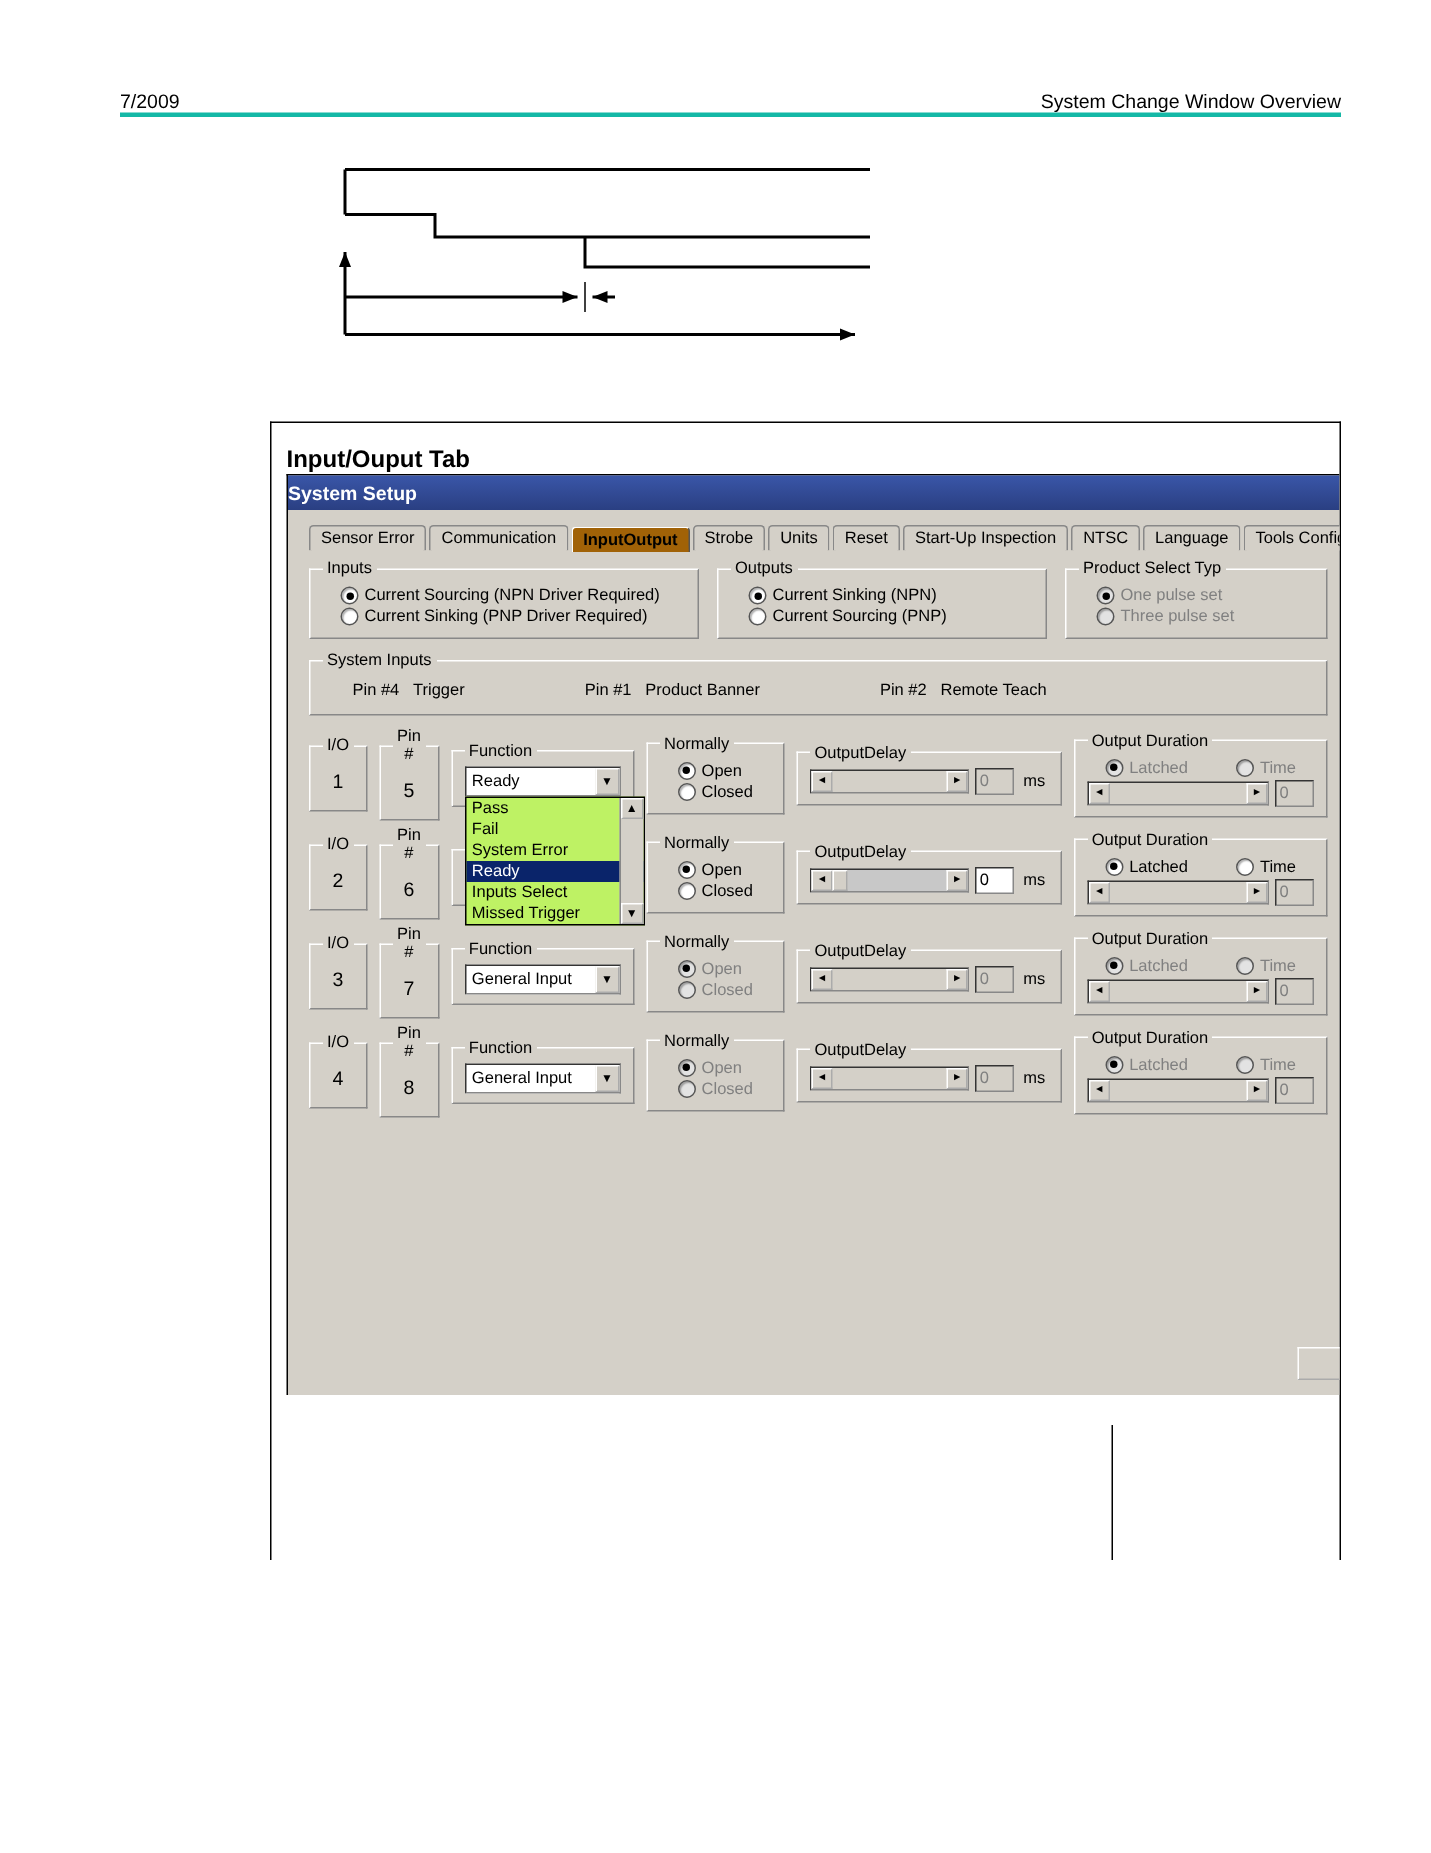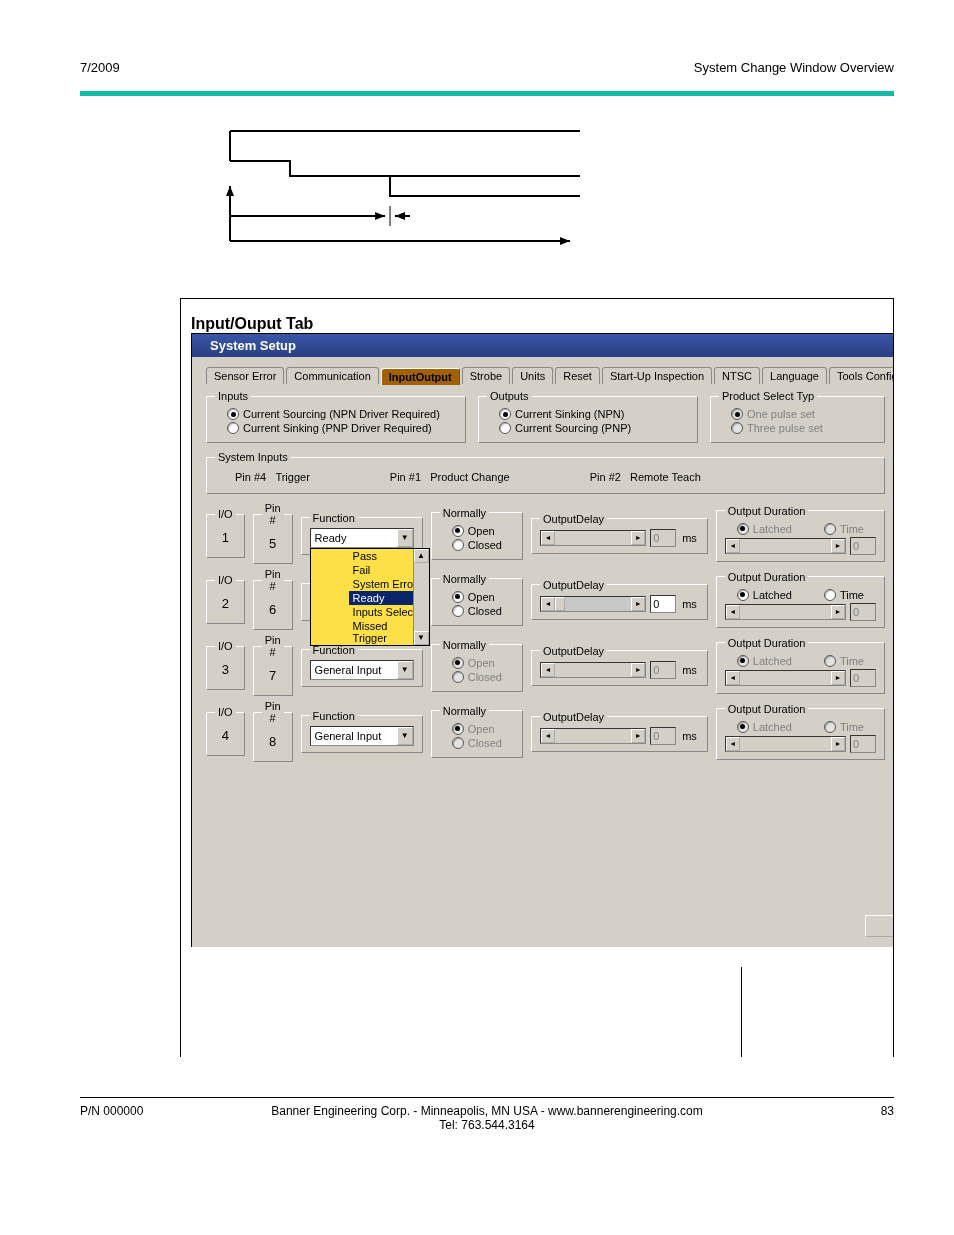--- a/index.html
+++ b/index.html
@@ -11,22 +11,22 @@
     color: #000;
     background: #fff;
     width: 954px;
   }
   .page {
     padding: 60px 60px 20px 80px;
   }
   .header-row {
     display: flex;
     justify-content: space-between;
-    border-bottom: 5px solid #14b8a6;
-    padding-bottom: 16px;
+    border-bottom: 3px solid #14b8a6;
+    padding-bottom: 0;
     margin-bottom: 30px;
     font-size: 13px;
   }
   .timing-diagram {
     margin-left: 130px;
     margin-bottom: 40px;
   }
   .content-frame {
     border: 1px solid #000;
     border-bottom: none;
@@ -39,21 +39,21 @@
   .win-outer {
     margin-left: 10px;
     border: 1px solid #000;
     border-right: none;
     border-bottom: none;
   }
   .titlebar {
     background: linear-gradient(#3a56a8,#2a3f82);
     color: #fff;
     font-weight: bold;
-    padding: 4px 18px;
+    padding: 4px 0;
     font-size: 13px;
   }
   .win-body {
     background: #d4d0c8;
     padding: 10px 8px 8px 14px;
     position: relative;
     height: 590px;
   }
   .tabs {
     display: flex;
@@ -114,22 +114,22 @@
   .dropdown {
     display:flex; align-items:center; background:#fff; border:1px inset #888; height:20px;
     font-size: 11px;
   }
   .dropdown .txt { flex:1; padding: 0 4px; }
   .dd-btn {
     width:16px;height:18px;background:#d4d0c8;border:1px outset #fff;
     display:flex;align-items:center;justify-content:center;font-size:8px;
   }
   .listbox {
-    position:absolute; background:#fde047; border:1px solid #000; font-size:11px;
-    width: 120px; z-index:5;padding-left:38px;
+    position:absolute; background:#bef264; border:1px solid #000; font-size:11px;
+    width: 120px; z-index:5;
   }
   .listbox .item { padding:1px 4px; }
   .listbox .item.sel { background:#0a246a; color:#fff; }
   .listbox-wrap { position:relative; }
   .list-scroll { width:16px; background:#d4d0c8;border-left:1px solid #888;
     position:absolute;right:0;top:0;bottom:0; display:flex;flex-direction:column;justify-content:space-between;}
   .list-scroll .sbtn{height:14px;border:1px outset #fff;font-size:8px;text-align:center;line-height:12px;}
   .normally { width: 74px; }
   .outdelay { width: 198px; }
   .slider {
@@ -248,21 +248,21 @@
               <span class="radio-dot disabled"></span>
               <span>Three pulse set</span>
             </div>
           </fieldset>
         </div>
 
         <fieldset class="sys-inputs">
           <legend>System Inputs</legend>
           <div class="sys-row">
             <span><span>Pin #4</span>&nbsp;&nbsp;&nbsp;<span>Trigger</span></span>
-            <span><span>Pin #1</span>&nbsp;&nbsp;&nbsp;<span>Product Change</span></span>
+            <span><span>Pin #1</span>&nbsp;&nbsp;&nbsp;<span>Product Banner</span></span>
             <span><span>Pin #2</span>&nbsp;&nbsp;&nbsp;<span>Remote Teach</span></span>
           </div>
         </fieldset>
 
         <div id="io-rows">
             <div class="io-row">
               <fieldset class="mini">
                 <legend>I/O</legend>
                 <div class="val">1</div>
               </fieldset>
@@ -525,19 +525,13 @@
     </fieldset>
             </div>
           </div>
 
         <div class="ok-stub"></div>
       </div>
     </div>
     <div class="sep"></div>
   </div>
 
-  <div class="footer">
-    <span class="left">P/N 000000</span>
-    <span>Banner Engineering Corp. - Minneapolis, MN USA - www.bannerengineering.com</span><br>
-    <span>Tel: 763.544.3164</span>
-    <span class="right">83</span>
-  </div>
 </div>
 
 </body></html>

